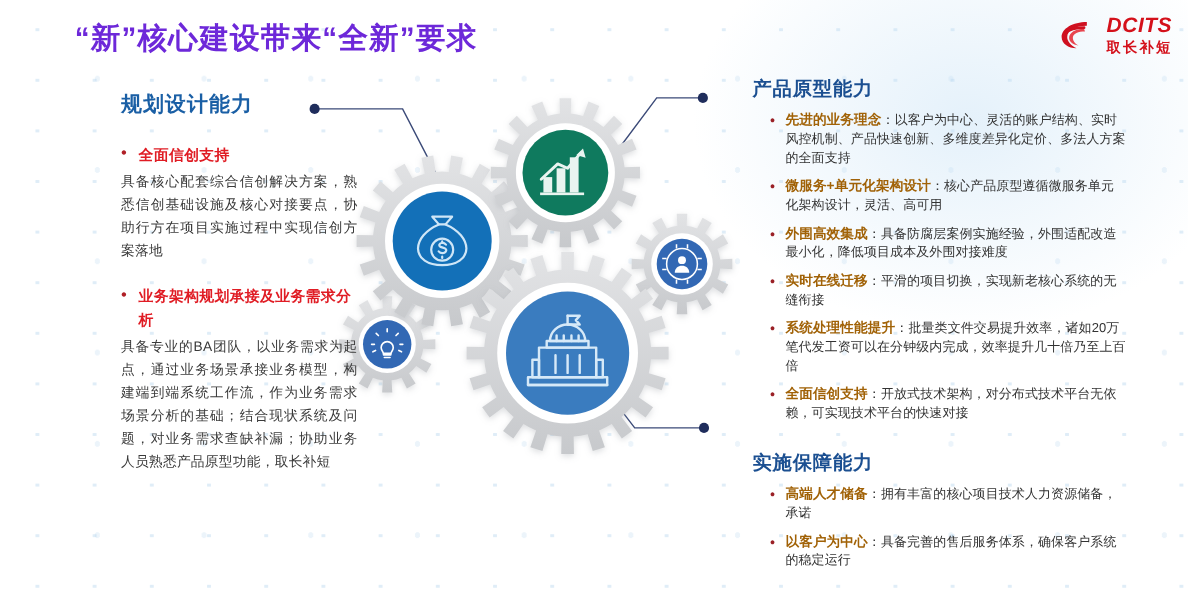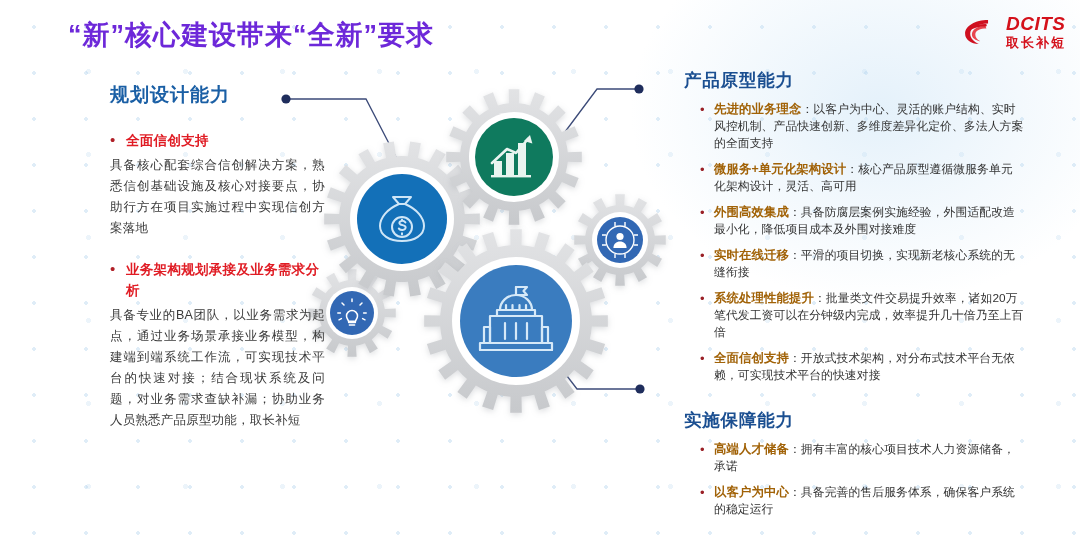--- a/index.html
+++ b/index.html
@@ -231,21 +231,21 @@
   <div class="lbullet">
     <span class="dot">•</span>
     <span class="btitle">全面信创支持</span>
   </div>
   <div class="lbody">具备核心配套综合信创解决方案，熟悉信创基础设施及核心对接要点，协助行方在项目实施过程中实现信创方案落地</div>
 
   <div class="lbullet">
     <span class="dot">•</span>
     <span class="btitle">业务架构规划承接及业务需求分析</span>
   </div>
-  <div class="lbody">具备专业的BA团队，以业务需求为起点，通过业务场景承接业务模型，构建端到端系统工作流，可实现技术平台的快速对接；结合现状系统及问题，对业务需求查缺补漏；协助业务人员熟悉产品原型功能，取长补短</div>
+  <div class="lbody">具备专业的BA团队，以业务需求为起点，通过业务场景承接业务模型，构建端到端系统工作流，作为业务需求场景分析的基础；结合现状系统及问题，对业务需求查缺补漏；协助业务人员熟悉产品原型功能，取长补短</div>
 </div>
 
 <div id="right-col">
 
   <div class="sect" id="sect-prod">
     <div class="sect-head">产品原型能力</div>
 
     <div class="rbullet">
       <span class="dot">•</span>
       <span class="rtxt"><b class="rkey">先进的业务理念</b><span>：</span><span>以客户为中心、灵活的账户结构、实时风控机制、产品快速创新、多维度差异化定价、多法人方案的全面支持</span></span>

